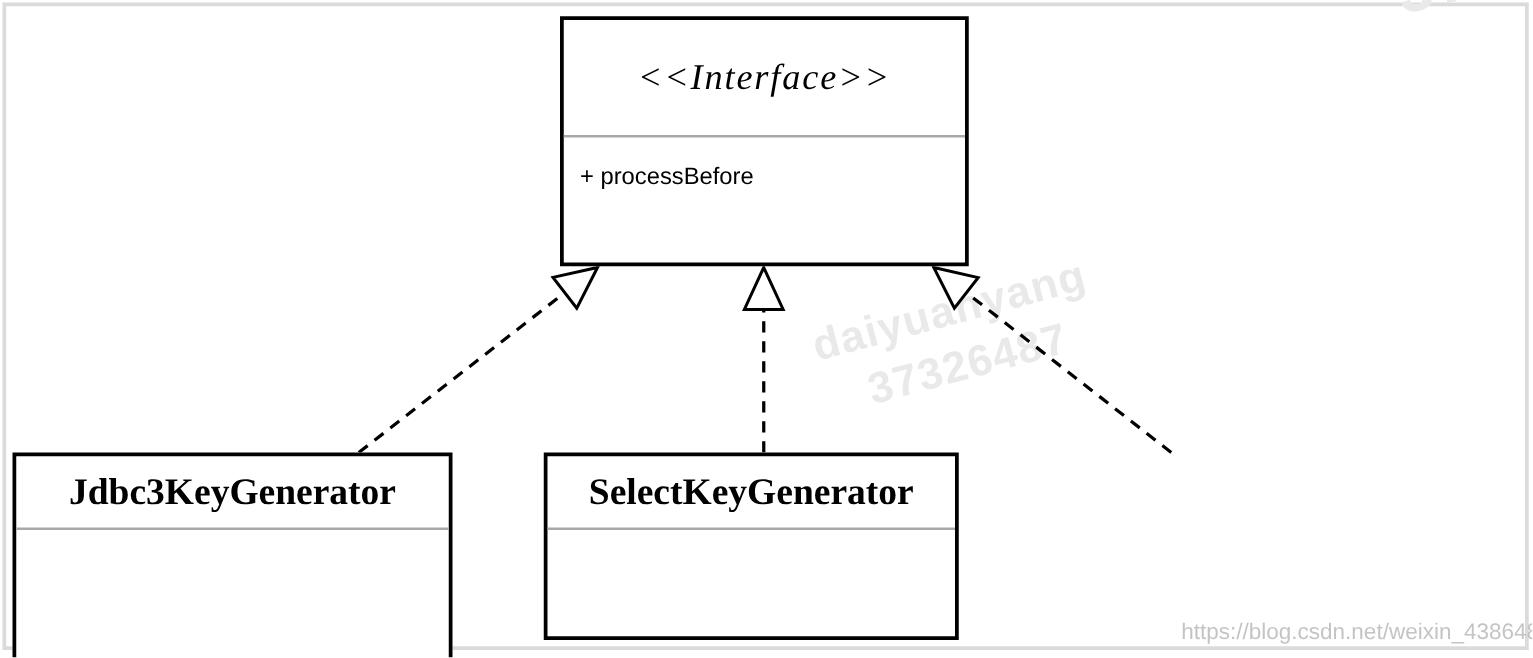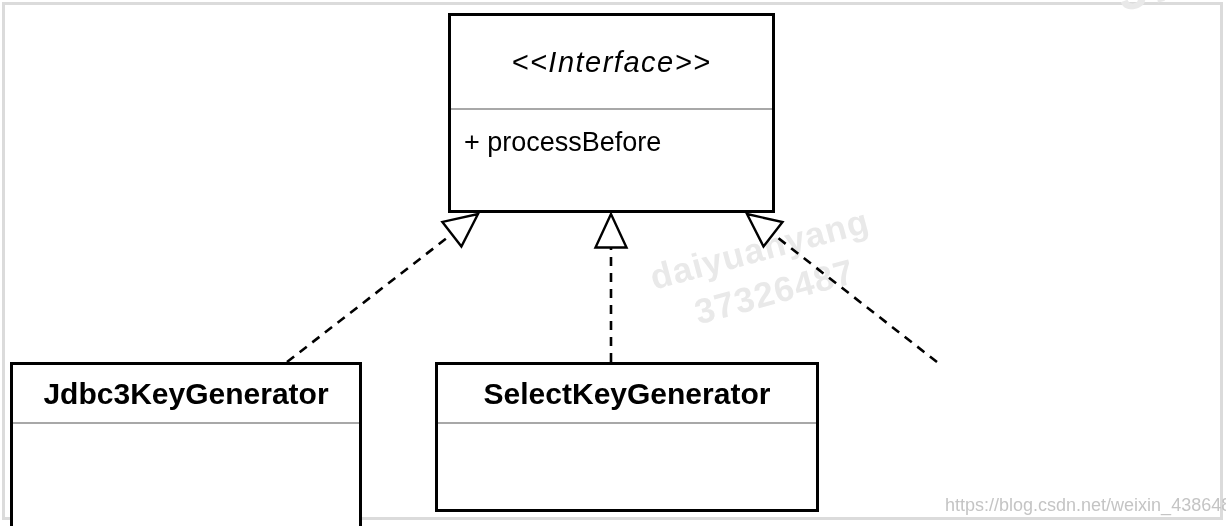--- a/index.html
+++ b/index.html
@@ -90,29 +90,30 @@
     position: absolute;
     box-sizing: border-box;
     background: #ffffff;
     border: 3px solid #000000;
     z-index: 2;
     display: flex;
     flex-direction: column;
   }
   .box-interface { left: 448px; top: 13px;  width: 327px; height: 200px; }
   .box-jdbc3     { left: 10px;  top: 362px; width: 352px; height: 190px; }
-  .box-select    { left: 435px; top: 362px; width: 384px; height: 150px; }
+  .box-select    { left: 435px; top: 362px; width: 332px; height: 150px; }
   .box-nokey     { left: 862px; top: 362px; width: 348px; height: 150px; }
 
   .box-title {
     display: flex;
     flex-direction: column;
     align-items: center;
     justify-content: center;
     text-align: center;
+    font-family: Liberation Serif, serif;
   }
   .box-interface .box-title { height: 92px; gap: 3px; }
   .box-jdbc3 .box-title,
   .box-select .box-title,
   .box-nokey .box-title { height: 57px; }
 
   .stereotype {
     font-style: italic;
     font-size: 29px;
     letter-spacing: 1.5px;
@@ -120,21 +121,21 @@
   .class-name {
     font-weight: bold;
     font-size: 30px;
   }
   .box-body {
     border-top: 2px solid #a8a8a8;
     flex: 1 1 auto;
   }
   .iface-methods {
     padding: 13px 13px 0 13px;
-    font-size: 27px;
+    font-size: 19px;
     line-height: 38px;
   }
 </style>
 </head>
 <body>
 
 <div class="stage">
 
   <div class="frame"></div>
 

